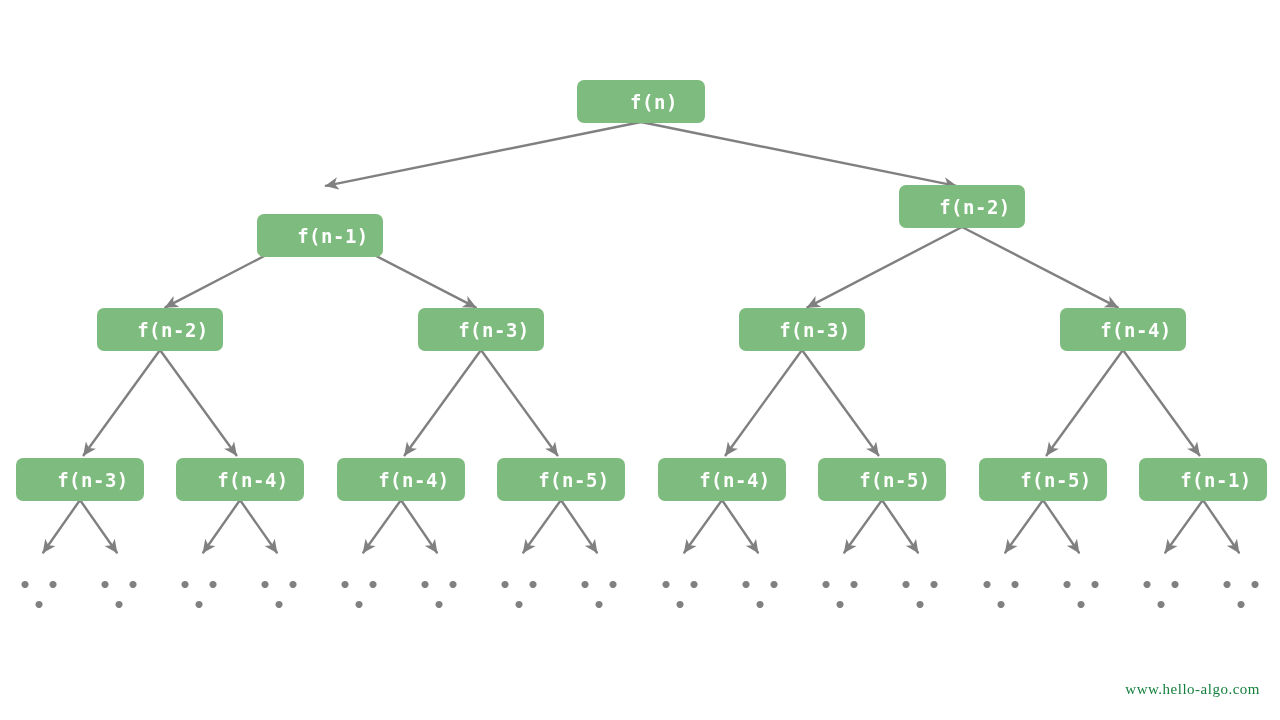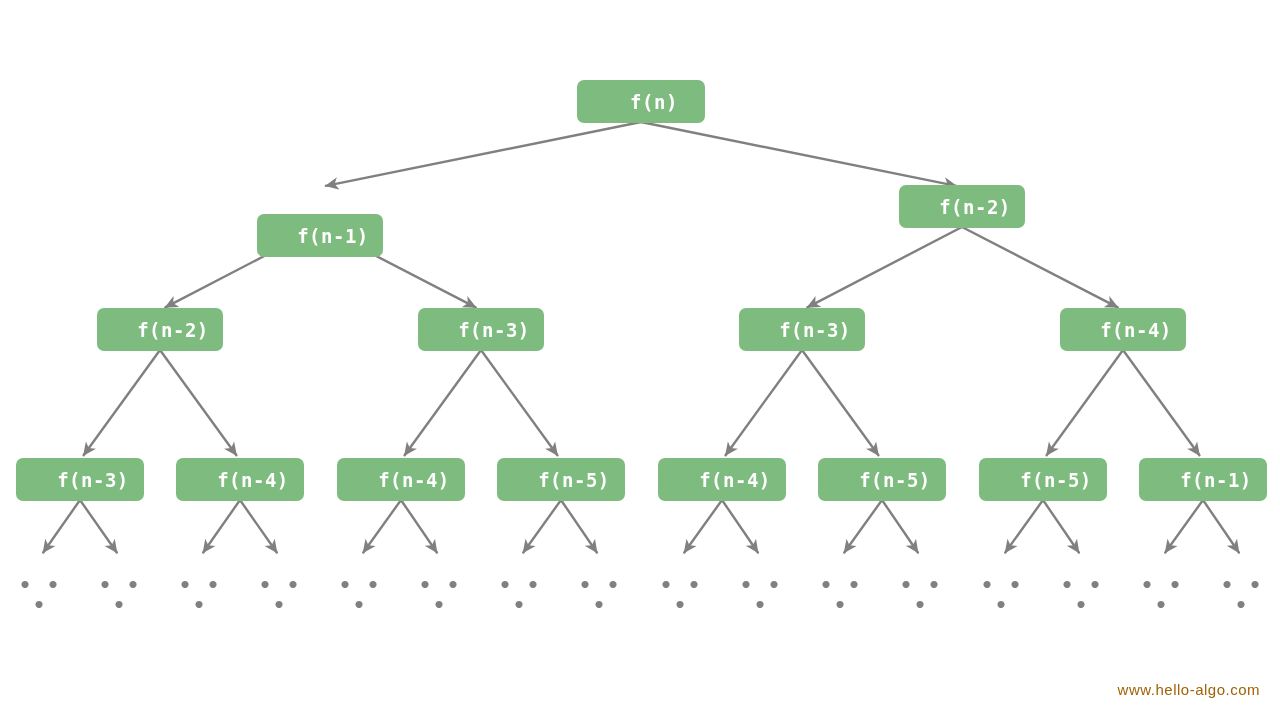--- a/index.html
+++ b/index.html
@@ -52,22 +52,22 @@
     font-weight: bold;
     letter-spacing: 2px;
     text-align: center;
     user-select: none;
     line-height: 1;
   }
   #watermark {
     position: absolute;
     right: 20px;
     bottom: 22px;
-    color: #a16207;
-    font-family: Liberation Sans, sans-serif;
+    color: #15803d;
+    font-family: Liberation Serif, serif;
     font-size: 15px;
     letter-spacing: 0.5px;
     user-select: none;
   }
 </style>
 </head>
 <body>
 
 <div id="canvas">
   <svg id="edges" viewBox="0 0 1280 720" xmlns="http://www.w3.org/2000/svg">

